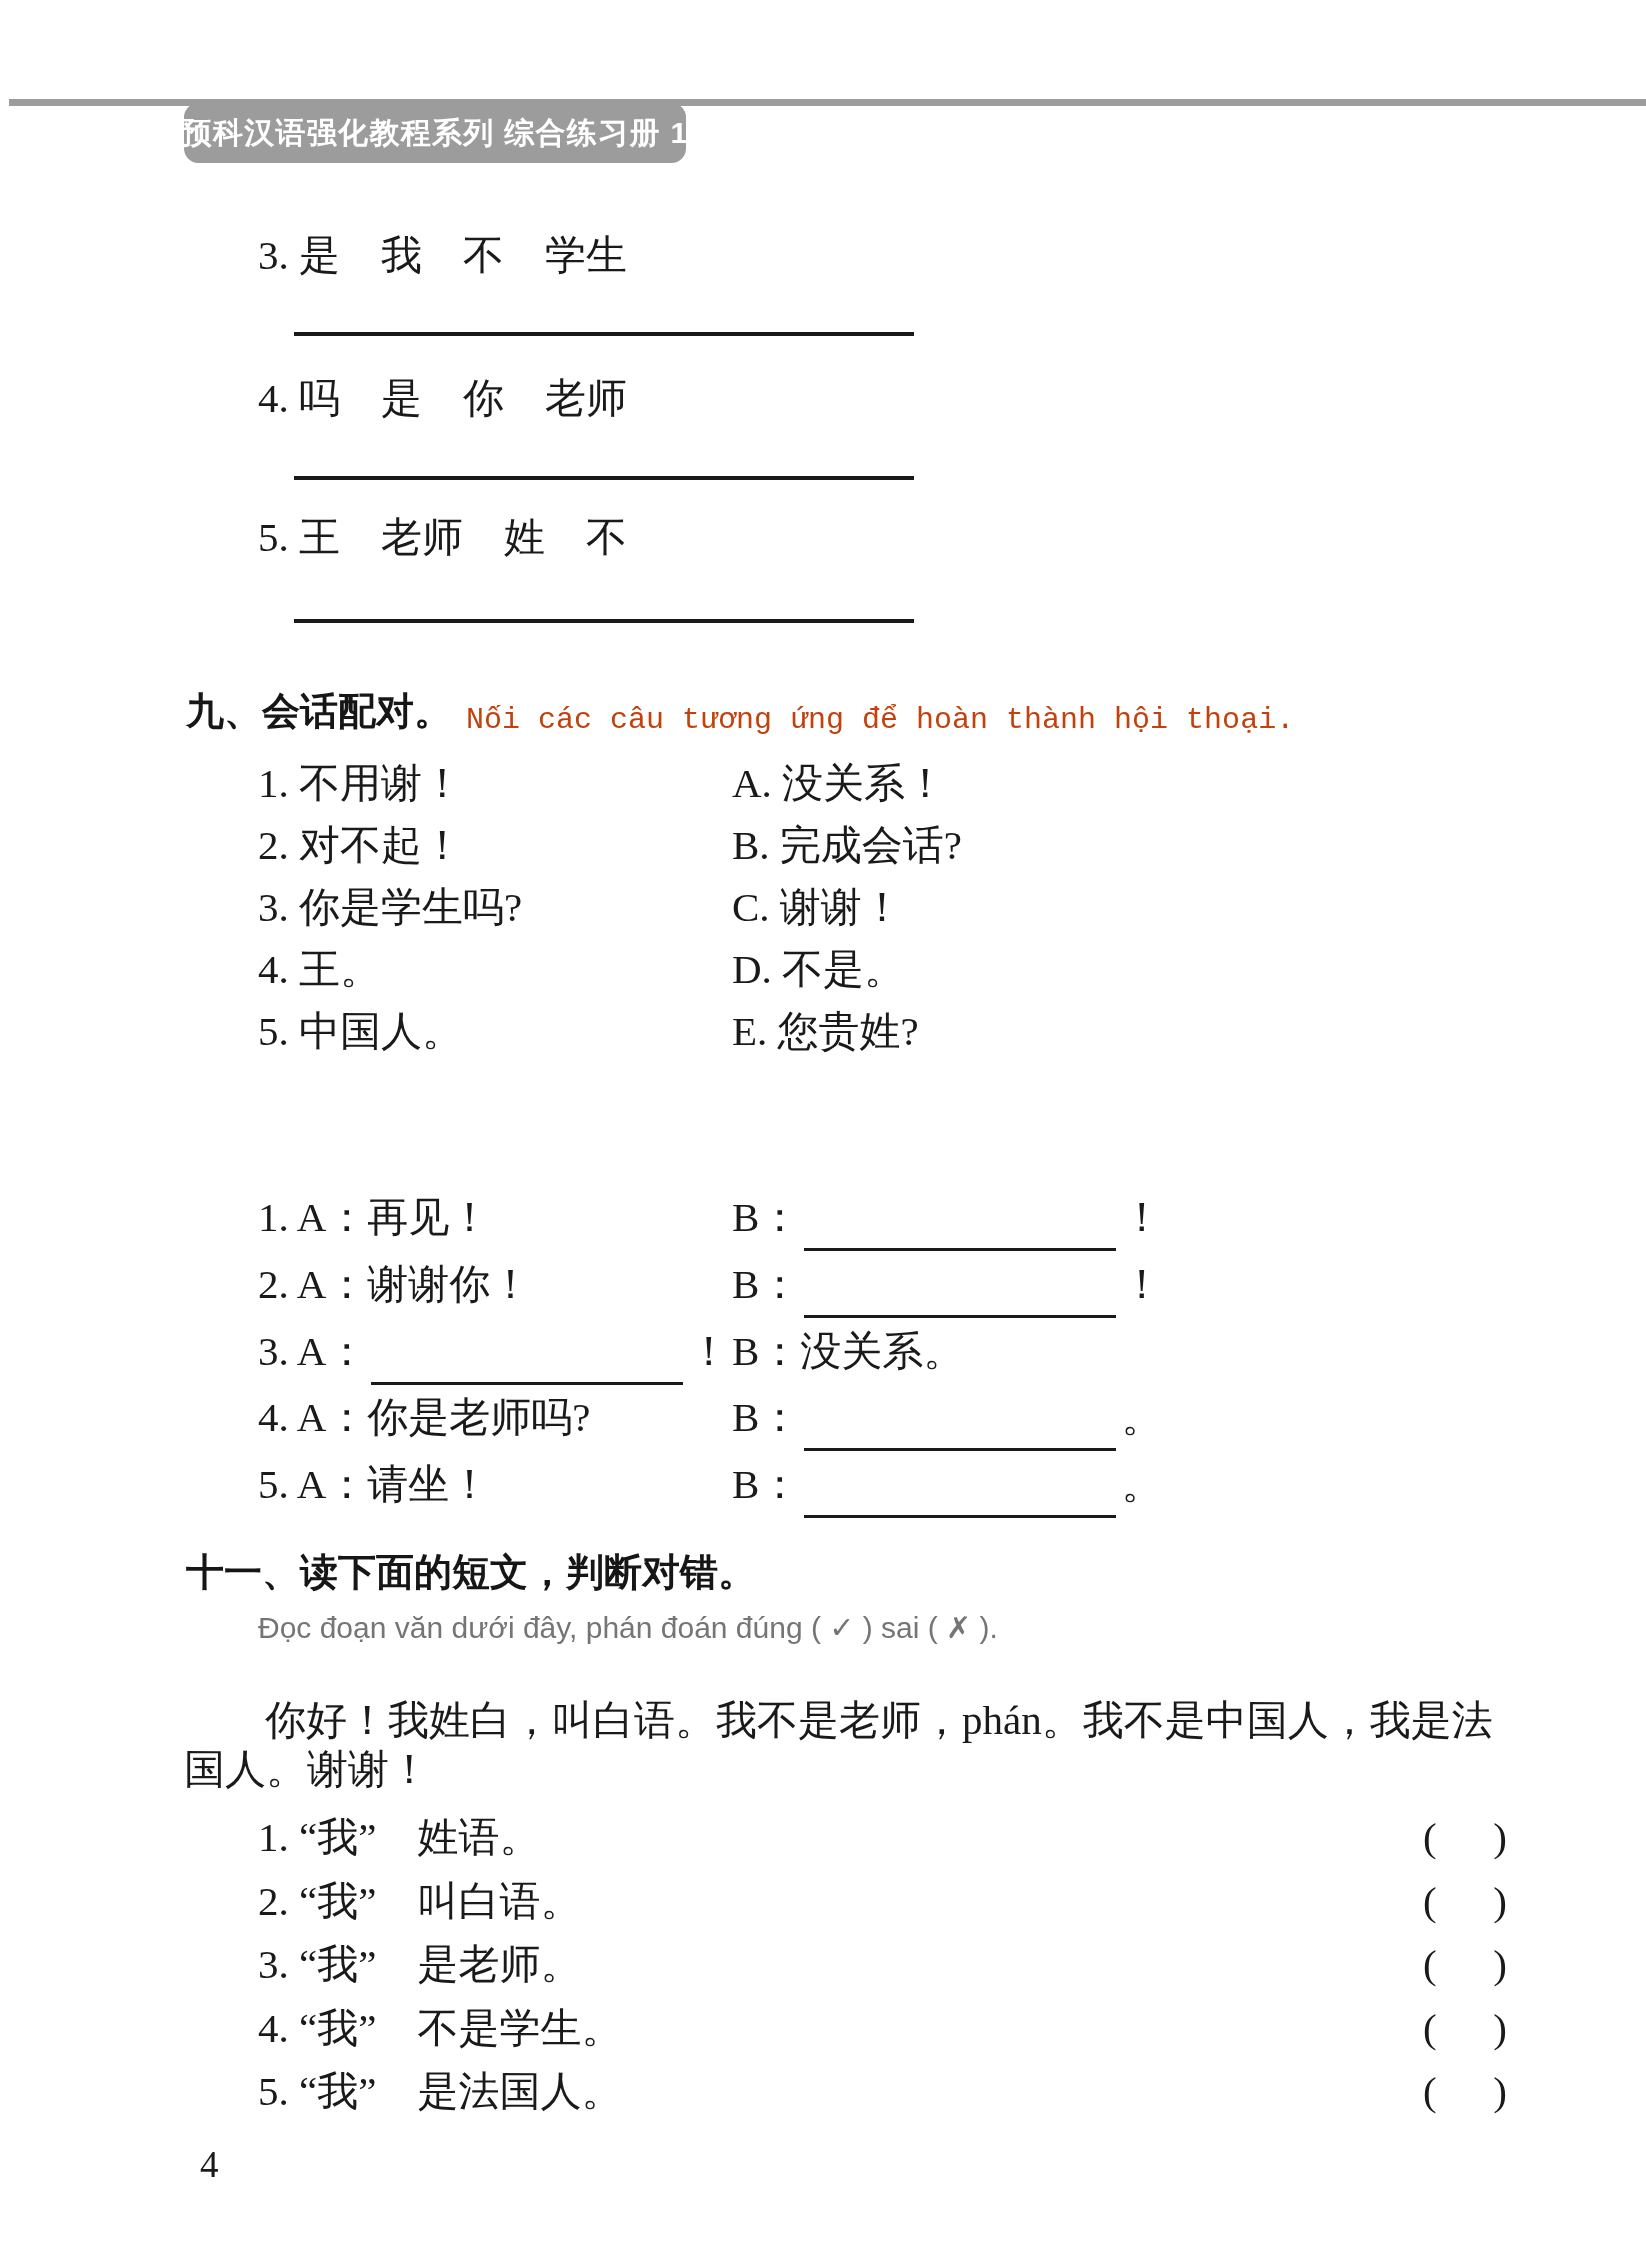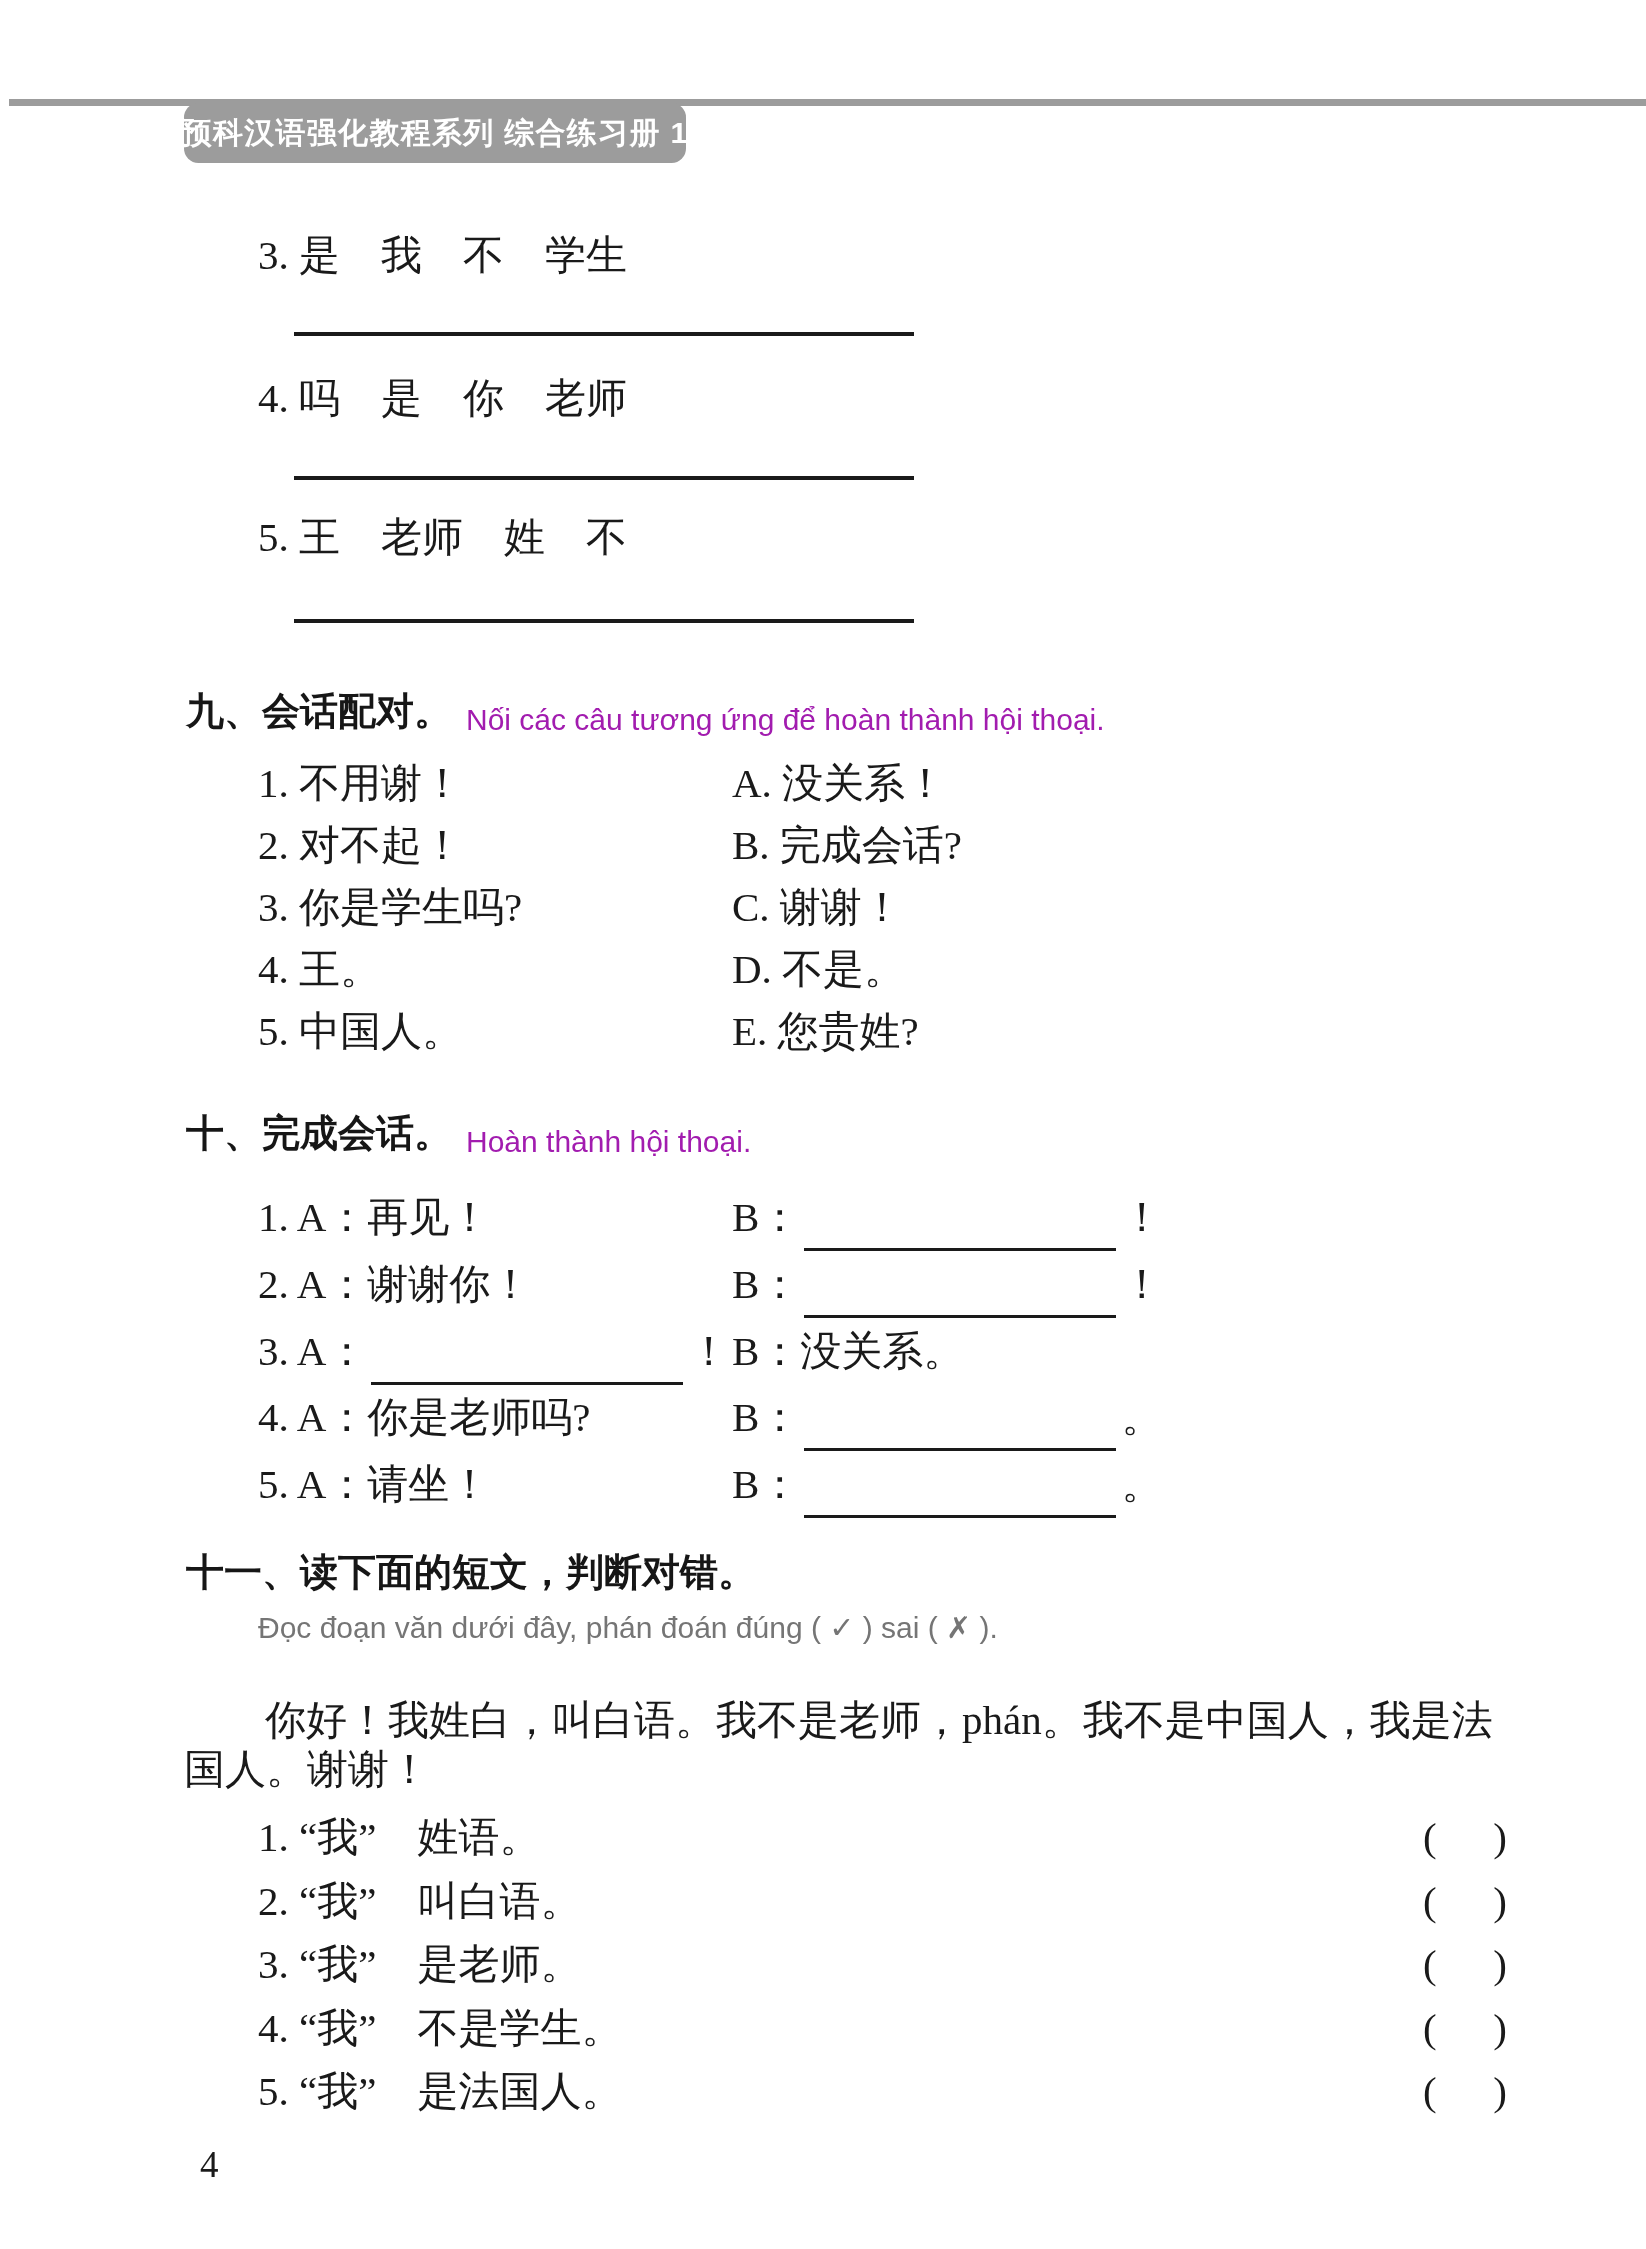--- a/index.html
+++ b/index.html
@@ -32,22 +32,22 @@
     border-bottom:3.9px solid #1a1a1a; vertical-align:-19.6px; margin:0 5.2px 0 3.9px;
   }
   .ansline { position:absolute; left:285px; width:620px; height:3.9px; background:#1a1a1a; }
   
   .hrow { position:absolute; left:177px; display:flex; align-items:flex-end; gap:14px; white-space:nowrap; }
   .h-title {
     font-family:"Liberation Sans","DejaVu Sans",sans-serif; font-weight:700;
     font-size:38px; line-height:52px; color:#161616;
   }
   .h-instr {
-    font-family:Liberation Sans, sans-serif; font-weight:400;
-    font-size:30px; color:#a21caf;
+    font-family:Liberation Mono, monospace; font-weight:400;
+    font-size:30px; color:#c2410c;
   }
   .instr-line {
     position:absolute; left:249px;
     font-family:"Liberation Sans","DejaVu Sans",sans-serif;
     font-size:30px; line-height:42px; color:#757575; white-space:nowrap;
   }
   
   .passage { position:absolute; left:175px; top:1696px; width:1348px; }
   .p-line { font-size:41px; line-height:49px; white-space:nowrap; }
   .p-indent { text-indent:81px; }
@@ -96,24 +96,20 @@
   </div>
   <div class="row" style="top:943px">
     <span>4. 王。</span>
     <span class="mright">D. 不是。</span>
   </div>
   <div class="row" style="top:1005px">
     <span>5. 中国人。</span>
     <span class="mright">E. 您贵姓?</span>
   </div>
 
-  <div class="hrow" style="top:1107px">
-    <span class="h-title">十、完成会话。</span>
-    <span class="h-instr">Hoàn thành hội thoại.</span>
-  </div>
 
   <div class="row" style="top:1191px">
     <span>1. A：再见！</span>
     <span class="bcol"><span>B：</span><span class="blank"></span><span>！</span></span>
   </div>
   <div class="row" style="top:1258px">
     <span>2. A：谢谢你！</span>
     <span class="bcol"><span>B：</span><span class="blank"></span><span>！</span></span>
   </div>
   <div class="row" style="top:1325px">

